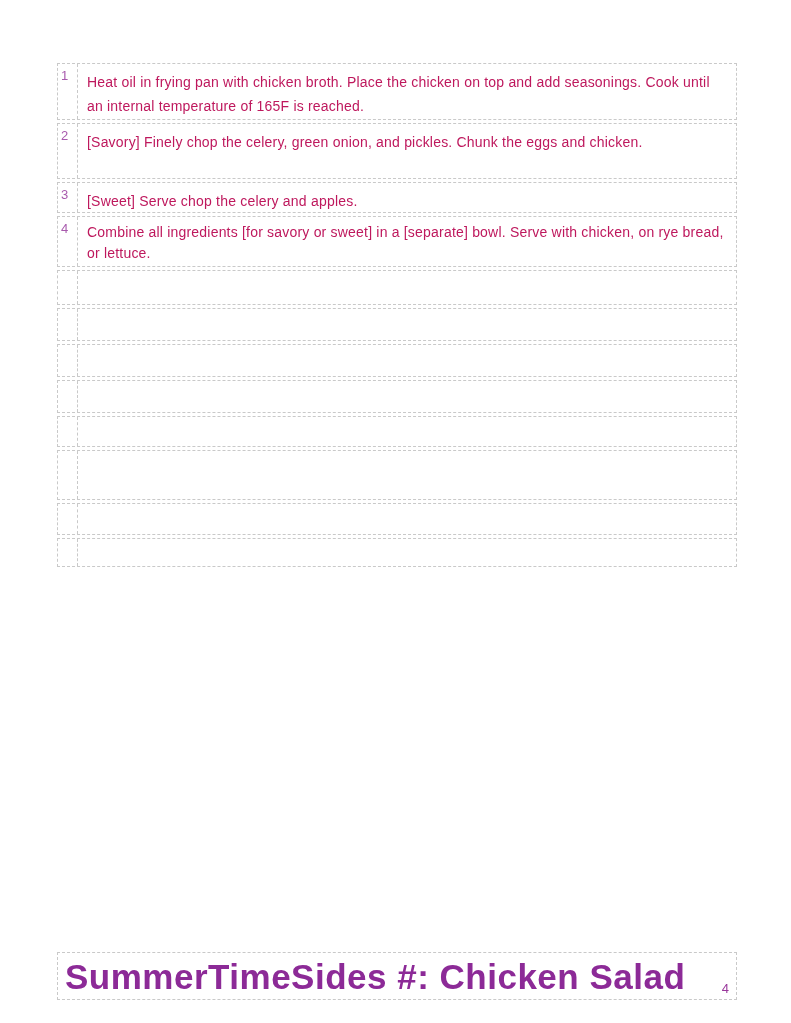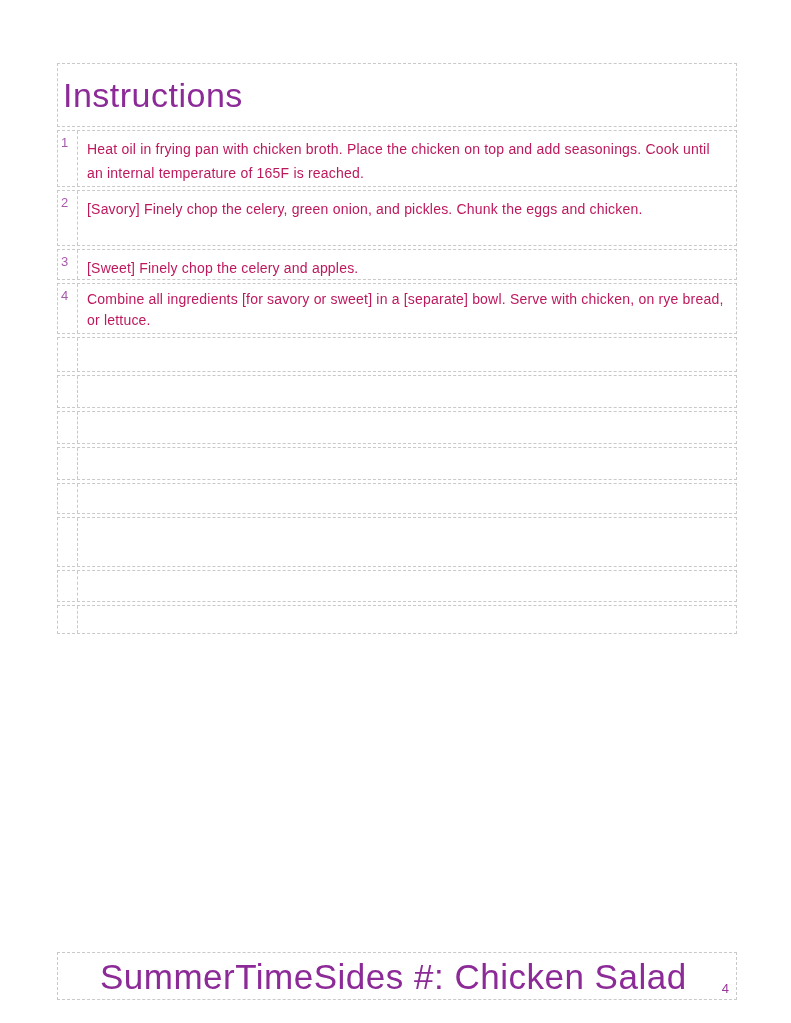--- a/index.html
+++ b/index.html
@@ -92,59 +92,55 @@
     width: 680px;
     height: 48px;
     display: flex;
     align-items: center;
     padding-left: 7px;
     box-sizing: border-box;
   }
   .footer-title {
     color: #8c2a97;
     font-size: 35px;
-    font-weight: 400;
+    font-weight: 700;
     letter-spacing: 0.5px;
     line-height: 1;
     white-space: nowrap;
-    margin-left: 35px;
   }
   .page-number {
     position: absolute;
     right: 7px;
     bottom: 4px;
     color: #99379b;
     font-size: 13px;
     line-height: 1;
   }
 </style>
 </head>
 <body>
 
 <div class="sheet">
 
   <div class="doc-table">
 
-    <div class="cellbox heading-row">
-      <span class="heading-text">Instructions</span>
-    </div>
 
     <div class="cellbox inst-row row-h57">
       <div class="num-cell">1</div>
       <div class="text-cell">Heat oil in frying pan with chicken broth. Place the chicken on top and add seasonings. Cook until an internal temperature of 165F is reached.</div>
     </div>
 
     <div class="cellbox inst-row row-h56">
       <div class="num-cell">2</div>
       <div class="text-cell">[Savory] Finely chop the celery, green onion, and pickles. Chunk the eggs and chicken.</div>
     </div>
 
     <div class="cellbox inst-row row-h31">
       <div class="num-cell">3</div>
-      <div class="text-cell">[Sweet] Finely chop the celery and apples.</div>
+      <div class="text-cell">[Sweet] Serve chop the celery and apples.</div>
     </div>
 
     <div class="cellbox inst-row row-h51">
       <div class="num-cell">4</div>
       <div class="text-cell tight">Combine all ingredients [for savory or sweet] in a [separate] bowl. Serve with chicken, on rye bread, or lettuce.</div>
     </div>
 
     <div class="empty-rows">
       <div class="cellbox empty-row">
         <div class="num-cell"></div>

